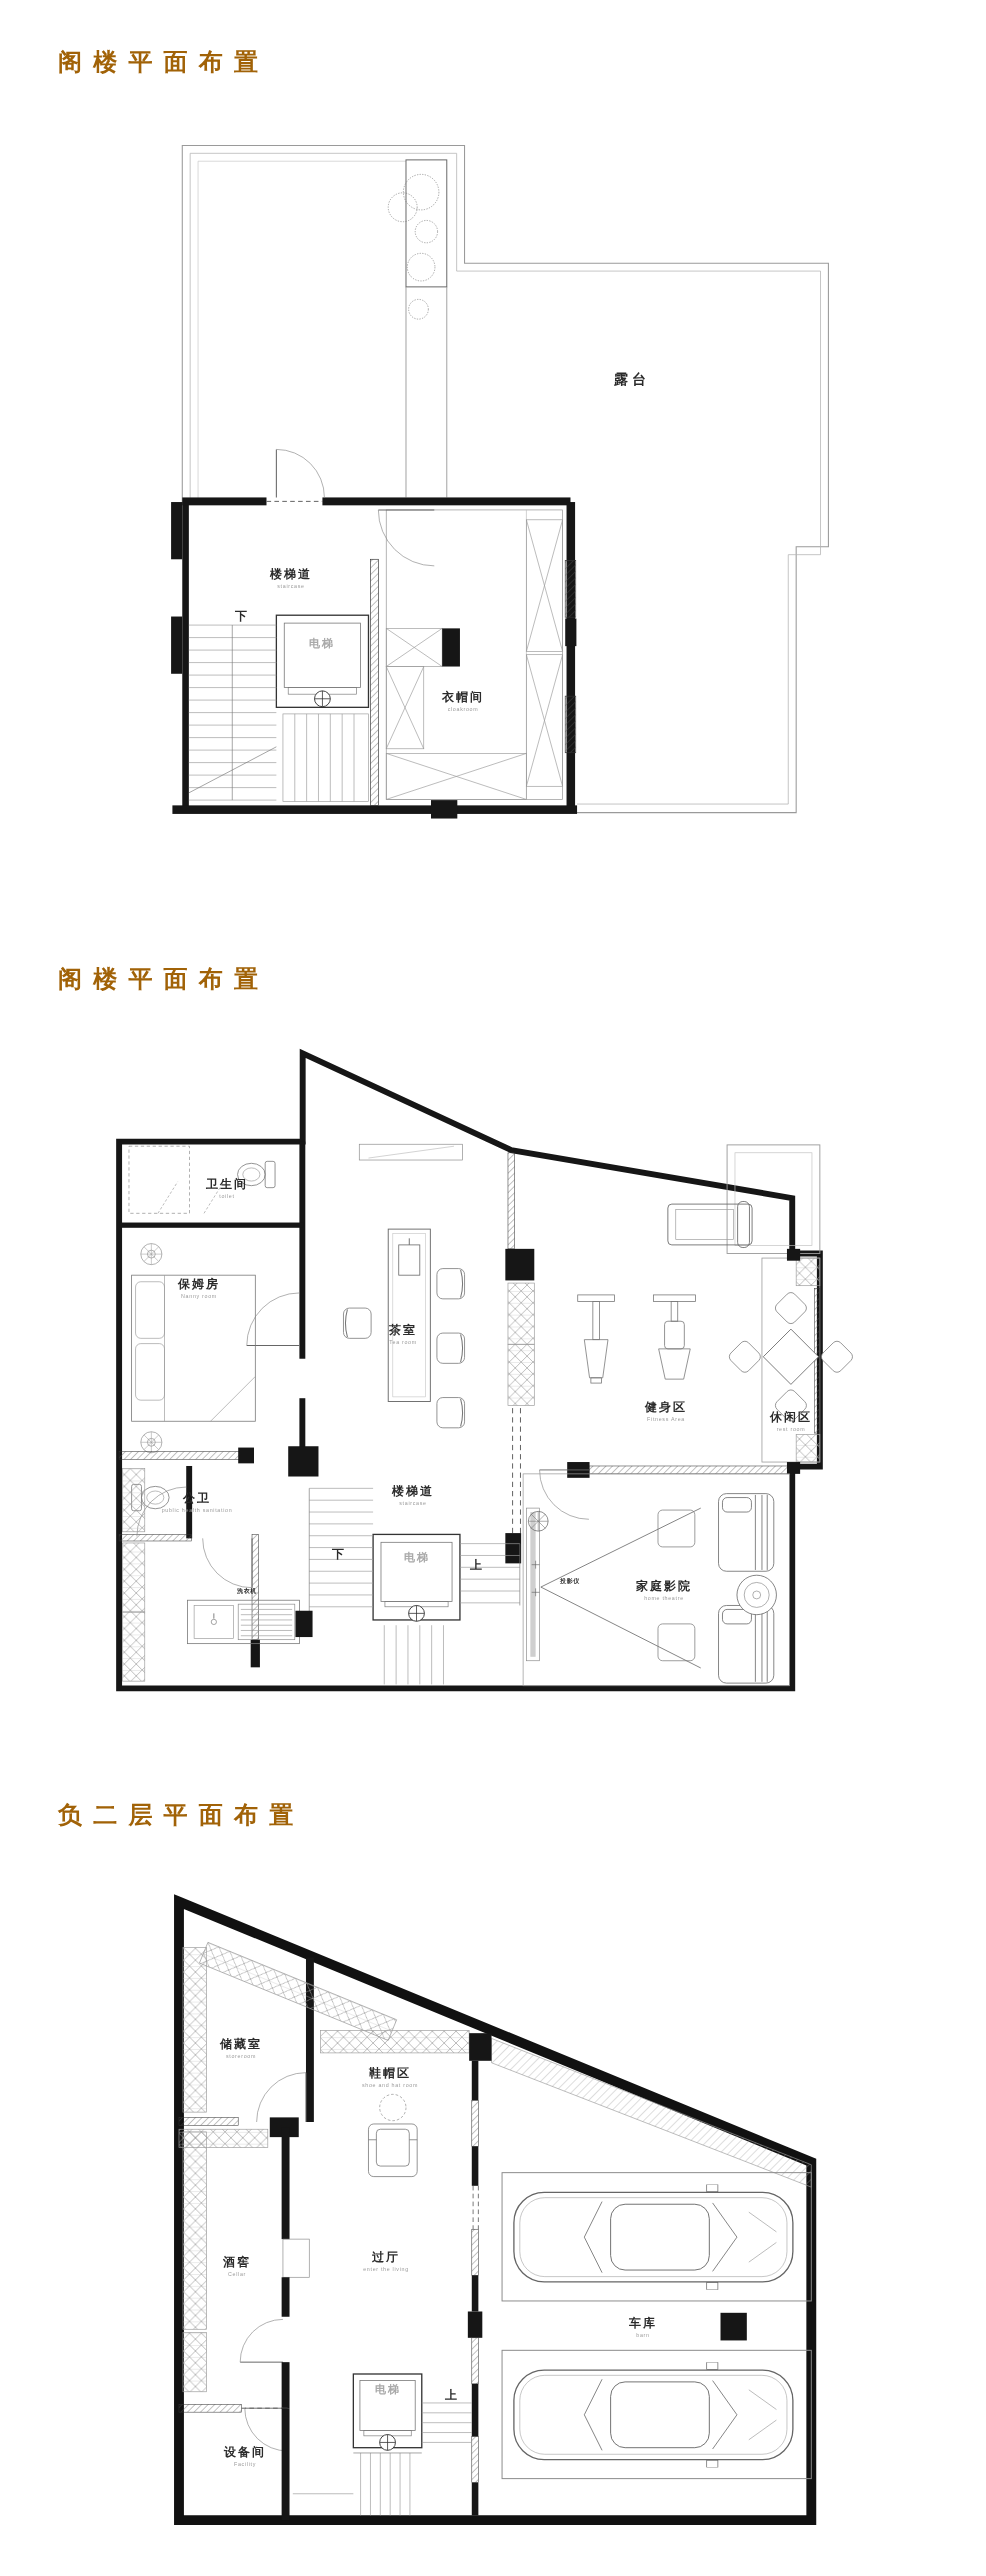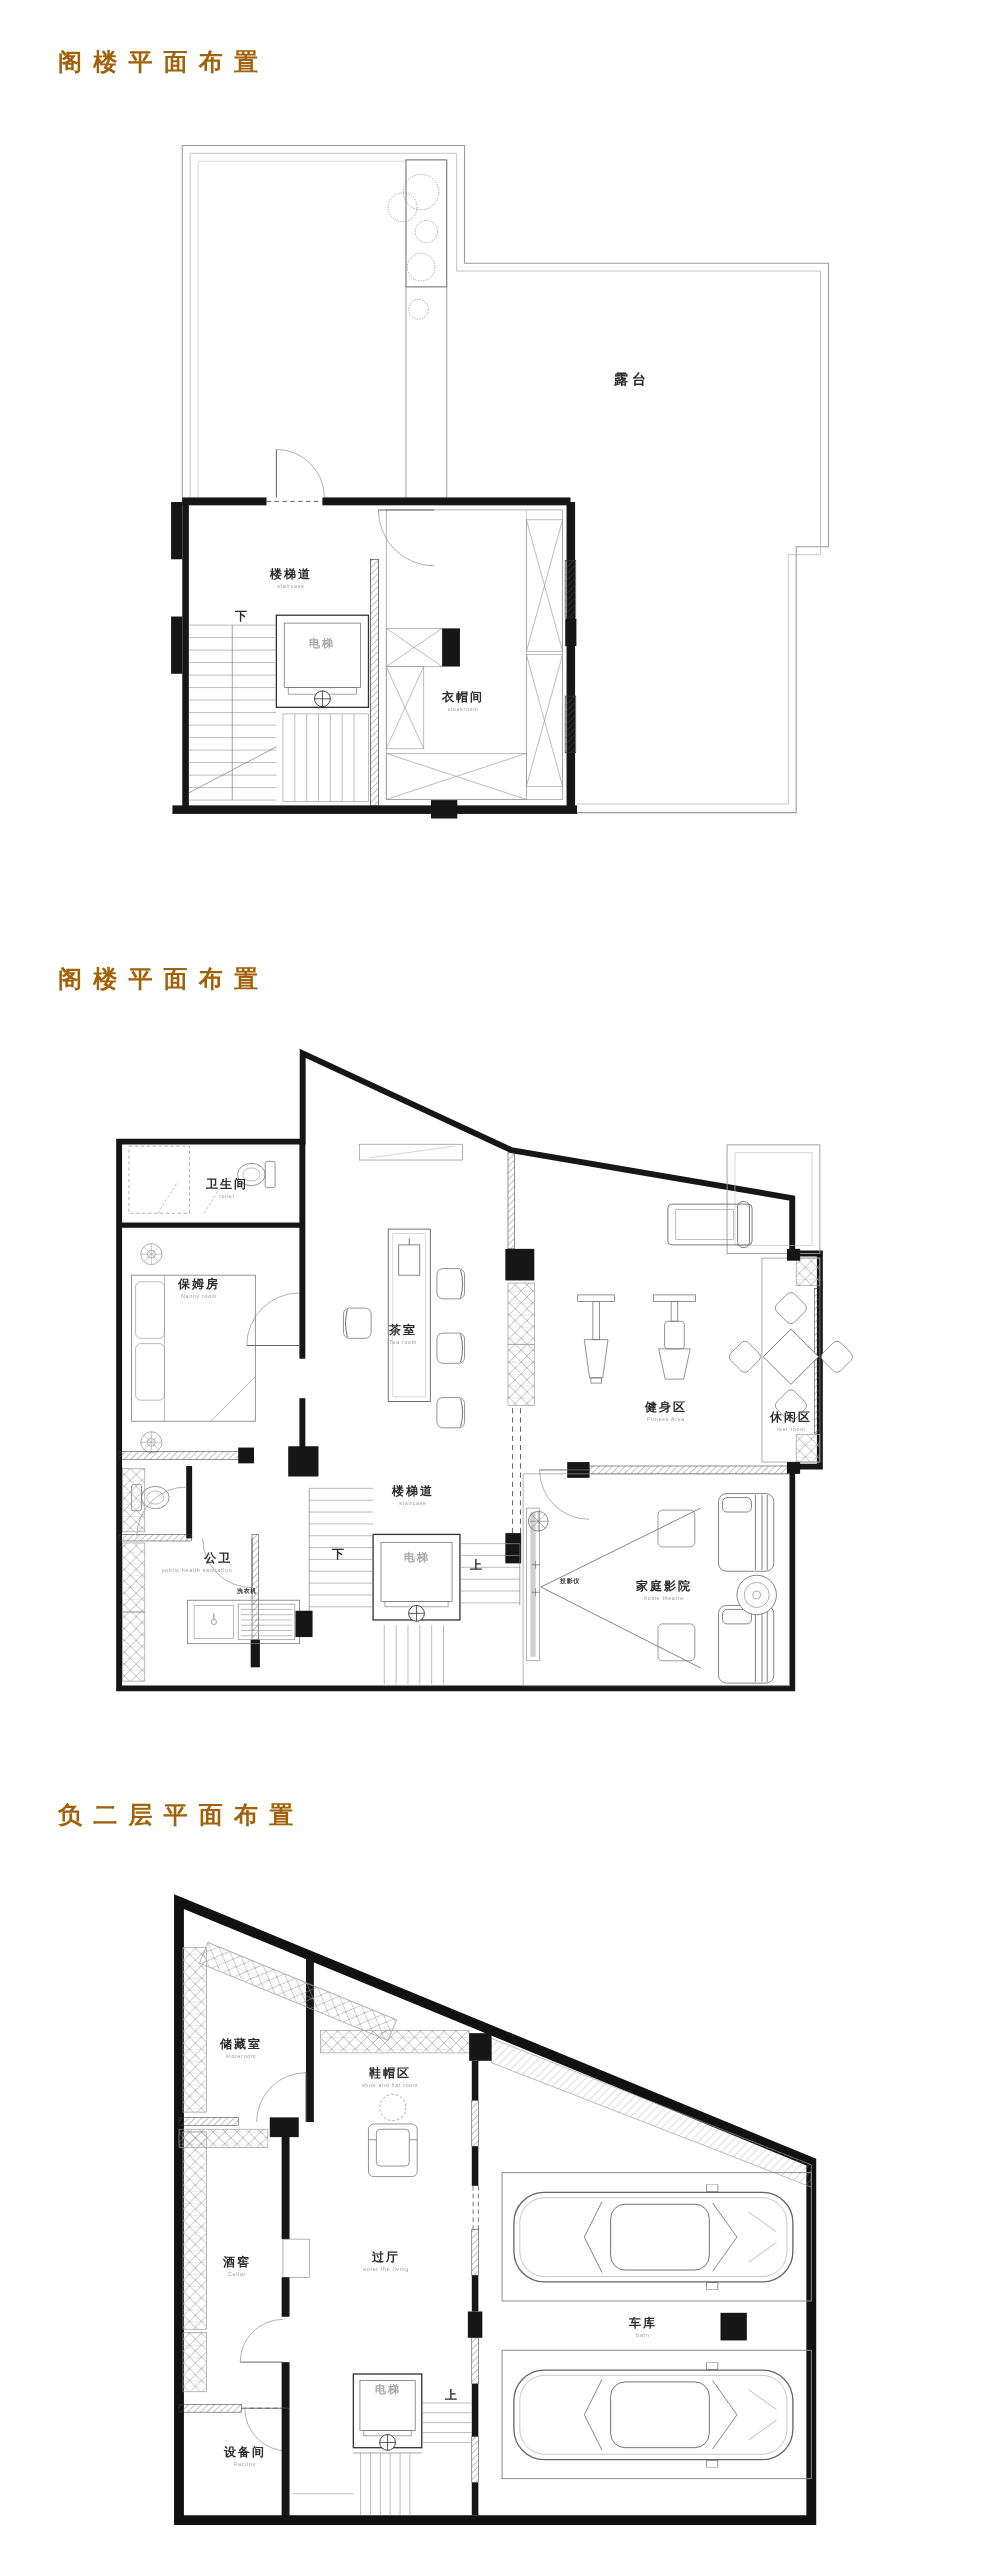--- a/index.html
+++ b/index.html
@@ -419,21 +419,21 @@
   </div>
 <div class="lbl dir" style="left:338px;top:1554px;">
   <span class="zh">下</span>
   </div>
 <div class="lbl gray" style="left:417px;top:1558px;">
   <span class="zh">电梯</span>
   </div>
 <div class="lbl dir" style="left:476px;top:1565px;">
   <span class="zh">上</span>
   </div>
-<div class="lbl" style="left:197px;top:1562px;text-align:right;">
+<div class="lbl" style="left:197px;top:1502px;">
   <span class="zh">公卫</span>
   <span class="en">public health sanitation</span>
   </div>
 <div class="lbl small" style="left:247px;top:1592px;">
   <span class="zh">洗衣机</span>
   </div>
 <div class="lbl" style="left:624px;top:1590px;margin-left:40px;">
   <span class="zh">家庭影院</span>
   <span class="en">home theatre</span>
   </div>

